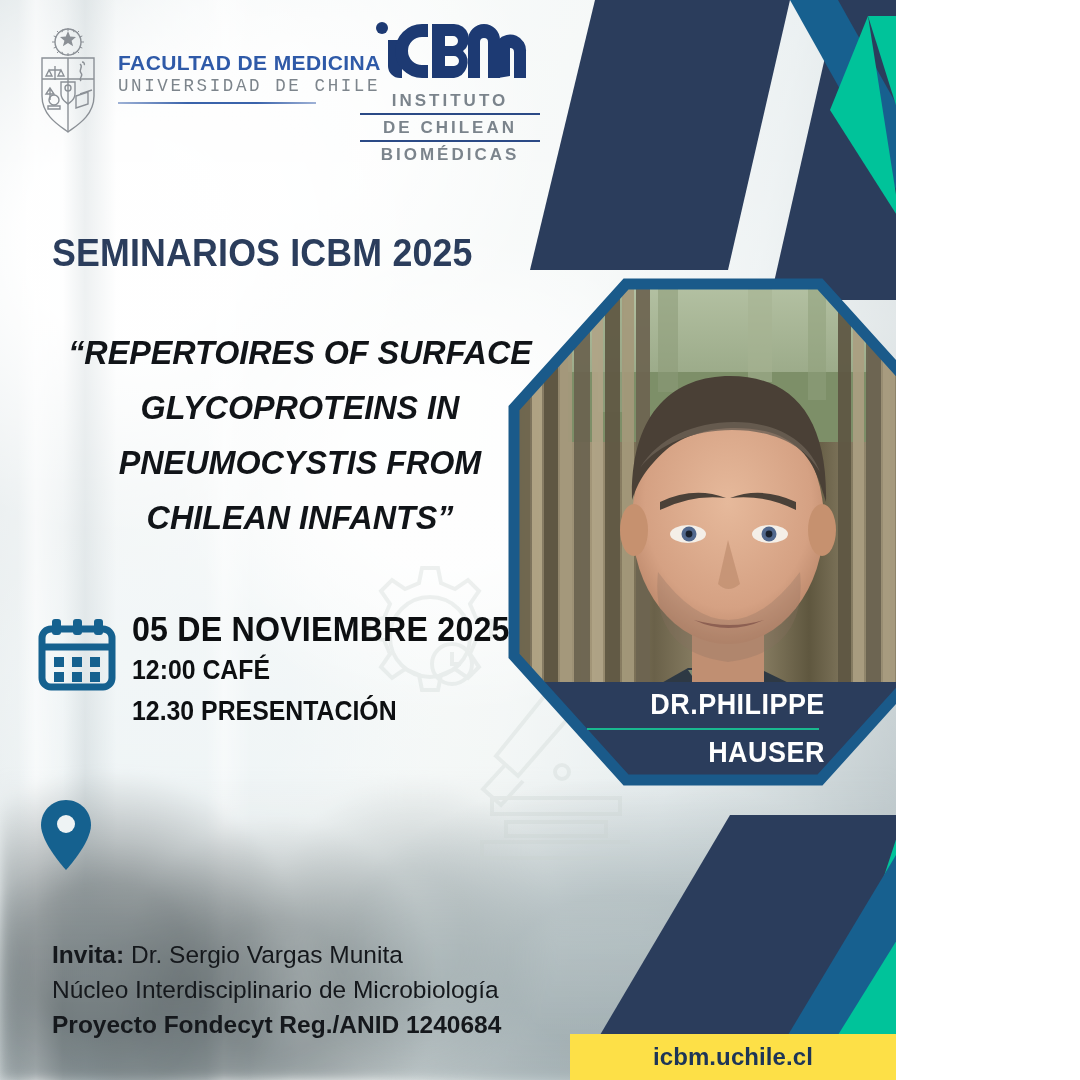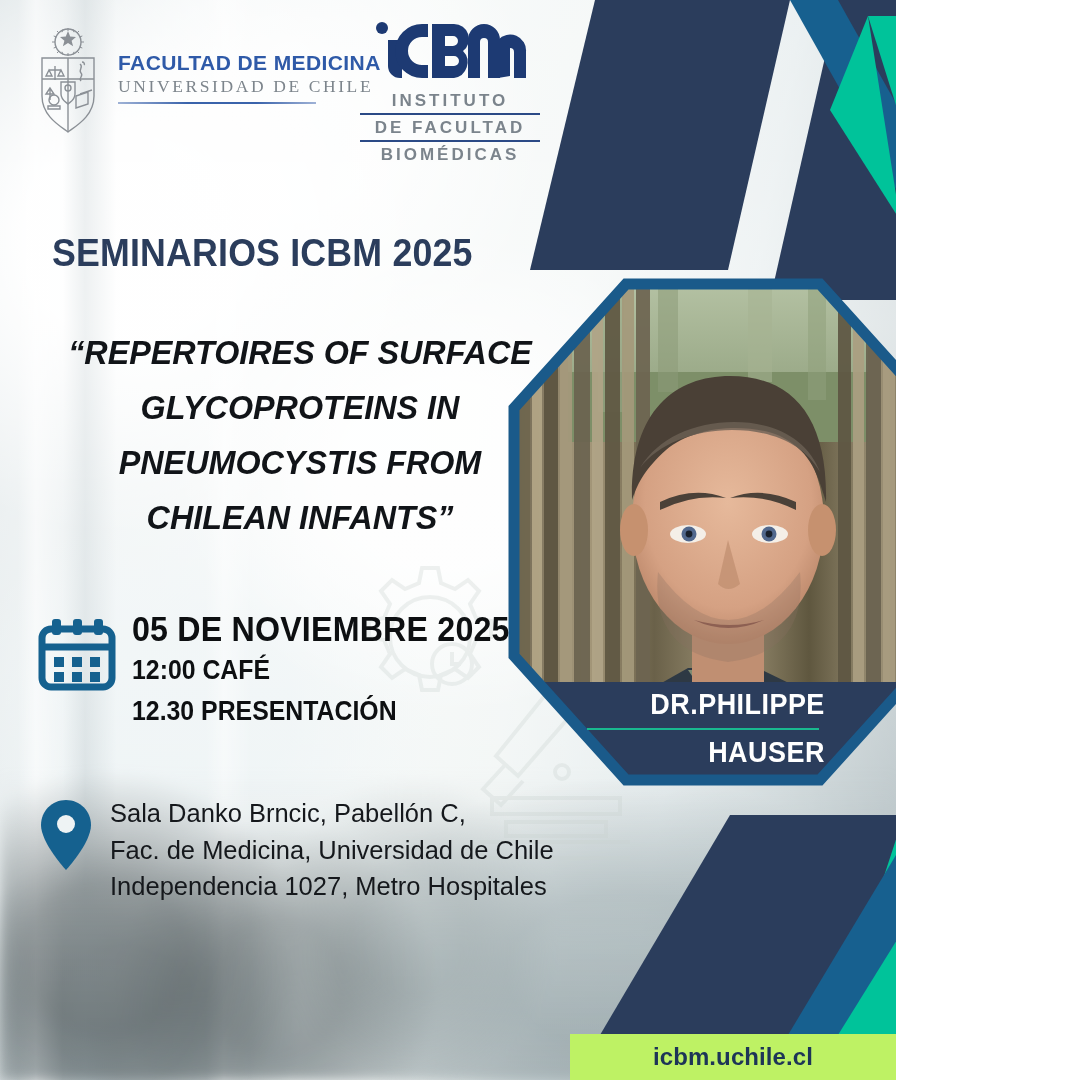--- a/index.html
+++ b/index.html
@@ -48,21 +48,21 @@
   
   .geo{position:absolute;inset:0;}
   .geo svg{width:1080px;height:1080px;display:block;}
 
   
   .logos{position:absolute;left:0;top:0;width:600px;height:190px;}
   .logo-um{position:absolute;left:30px;top:26px;display:flex;align-items:center;}
   .crest{width:76px;height:108px;}
   .um-text{margin-left:12px;padding-bottom:4px;}
   .um-l1{font-family:"Liberation Sans",sans-serif;font-weight:bold;font-size:21px;letter-spacing:.4px;color:#2f5aa8;line-height:1.05;}
-  .um-l2{font-family:Liberation Serif, serif;font-size:17.5px;letter-spacing:2.6px;color:#7d858c;line-height:1.2;margin-top:2px;}
+  .um-l2{font-family:Liberation Mono, monospace;font-size:17.5px;letter-spacing:2.6px;color:#7d858c;line-height:1.2;margin-top:2px;}
   .um-rule{margin-top:5px;height:2px;width:198px;background:linear-gradient(90deg,#9fb2d6,#3a63ab 35%,#3a63ab 70%,#9fb2d6);}
   .logo-icbm{position:absolute;left:360px;top:20px;width:180px;text-align:center;font-weight:bold;}
   .icbm-mark{width:160px;height:62px;margin:0 auto;}
   .icbm-lines{margin-top:4px;}
   .icbm-line{font-family:"Liberation Sans",sans-serif;font-size:17px;letter-spacing:3.0px;color:#7b848c;line-height:1.32;}
   .icbm-sep{height:1.6px;background:#2b4a86;margin:1px 0 2px;}
 
   
   .seminar{position:absolute;left:52px;top:232px;font-weight:bold;font-style:normal;
     font-family:"Liberation Sans",sans-serif;font-size:38px;letter-spacing:.2px;color:#2b3d5c;
@@ -90,21 +90,21 @@
 
   
   .hexwrap{position:absolute;left:508px;top:272px;width:430px;height:520px;}
   .hexwrap svg{width:100%;height:100%;display:block;}
   .nameplate{position:absolute;left:572px;top:688px;width:262px;text-align:right;z-index:6;}
   .np-l1{font-family:"Liberation Sans",sans-serif;font-weight:bold;font-size:29px;color:#ffffff;letter-spacing:.5px;transform:scaleX(.93);}
   .np-rule{height:1.6px;background:#19b98f;margin:7px auto 6px;width:232px;}
   .np-l2{font-family:"Liberation Sans",sans-serif;font-weight:bold;font-size:29px;color:#ffffff;letter-spacing:.5px;transform:scaleX(.93);}
 
   
-  .footer{position:absolute;left:570px;right:0;bottom:0;height:46px;background:#bef264;
+  .footer{position:absolute;left:570px;right:0;bottom:0;height:46px;background:#fde047;
     display:flex;align-items:center;justify-content:center;gap:22px;z-index:8;}
   .footer span{font-family:"Liberation Sans",sans-serif;font-weight:bold;font-size:24px;color:#1d3557;letter-spacing:.1px;}
 </style>
 </head>
 <body>
 
 <div class="poster">
 
   <div class="bg"></div>
   <div class="bg-streaks"></div>
@@ -200,21 +200,21 @@
           <path d="M52 4 a26 26 0 0 0 0 54 h6 v-13 h-6 a14 14 0 0 1 0 -28 h6 v-13 z"></path>
           <path d="M62 4 h22 a15 15 0 0 1 9 27 a16 16 0 0 1 -9 27 h-22 z M75 16 v10 h8 a5 5 0 0 0 0 -10z M75 36 v10 h9 a5 5 0 0 0 0 -10z"></path>
           <path d="M98 58 v-38 a16 16 0 0 1 32 0 v38 h-12 v-36 a4 4 0 0 0 -8 0 v36 z"></path>
           <path d="M128 58 v-38 a16 16 0 0 1 28 12 v26 h-12 v-26 a4 4 0 0 0 -4 -4 v28 z"></path>
           <circle cx="150" cy="52" r="6"></circle>
         </g>
       </svg>
       <div class="icbm-lines">
         <div class="icbm-line">INSTITUTO</div>
         <div class="icbm-sep"></div>
-        <div class="icbm-line">DE FACULTAD</div>
+        <div class="icbm-line">DE CHILEAN</div>
         <div class="icbm-sep"></div>
         <div class="icbm-line">BIOMÉDICAS</div>
       </div>
     </div>
   </div>
 
   <div class="seminar">SEMINARIOS ICBM 2025</div>
 
   <div class="talk">
     <div>“REPERTOIRES OF SURFACE</div>
@@ -246,27 +246,30 @@
       <div class="date-sub">12:00 CAFÉ</div>
       <div class="date-sub">12.30 PRESENTACIÓN</div>
     </div>
   </div>
 
   <div class="locwrap">
     <svg class="pin-icon" viewBox="0 0 52 72">
       <path d="M26 1 C12 1 1 12 1 26 C1 44 26 71 26 71 C26 71 51 44 51 26 C51 12 40 1 26 1 Z" fill="#15618f"></path>
       <circle cx="26" cy="25" r="9" fill="#eef3f4"></circle>
     </svg>
-    <div class="loc-lines">
-      <div>Sala Danko Brncic, Pabellón C,</div>
-      <div>Fac. de Medicina, Universidad de Chile</div>
-      <div>Independencia 1027, Metro Hospitales</div>
+  </div>
+
+  <div class="invita">
+    <div>
+      <b>Invita:</b>
+      <span>Dr. Sergio Vargas Munita</span>
     </div>
-  </div>
-
+    <div>Núcleo Interdisciplinario de Microbiología</div>
+    <div class="strong">Proyecto Fondecyt Reg./ANID 1240684</div>
+  </div>
 
   <div class="hexwrap">
     <svg viewBox="0 0 430 520">
       <defs>
         <clipPath id="hexclip">
           <polygon points="118,12 312,12 424,136 424,384 312,508 118,508 6,384 6,136"></polygon>
         </clipPath>
         <linearGradient id="skyg" x1="0" y1="0" x2="0" y2="1">
           <stop offset="0" stop-color="#b7c4a6"></stop>
             <stop offset="1" stop-color="#8f9f7c"></stop>

